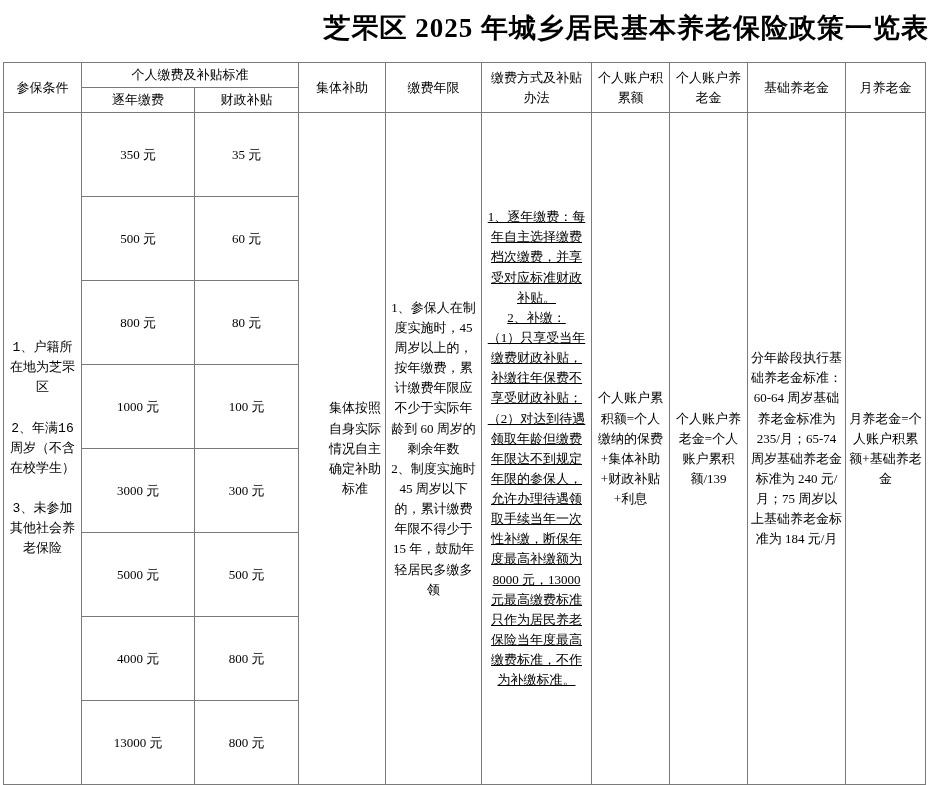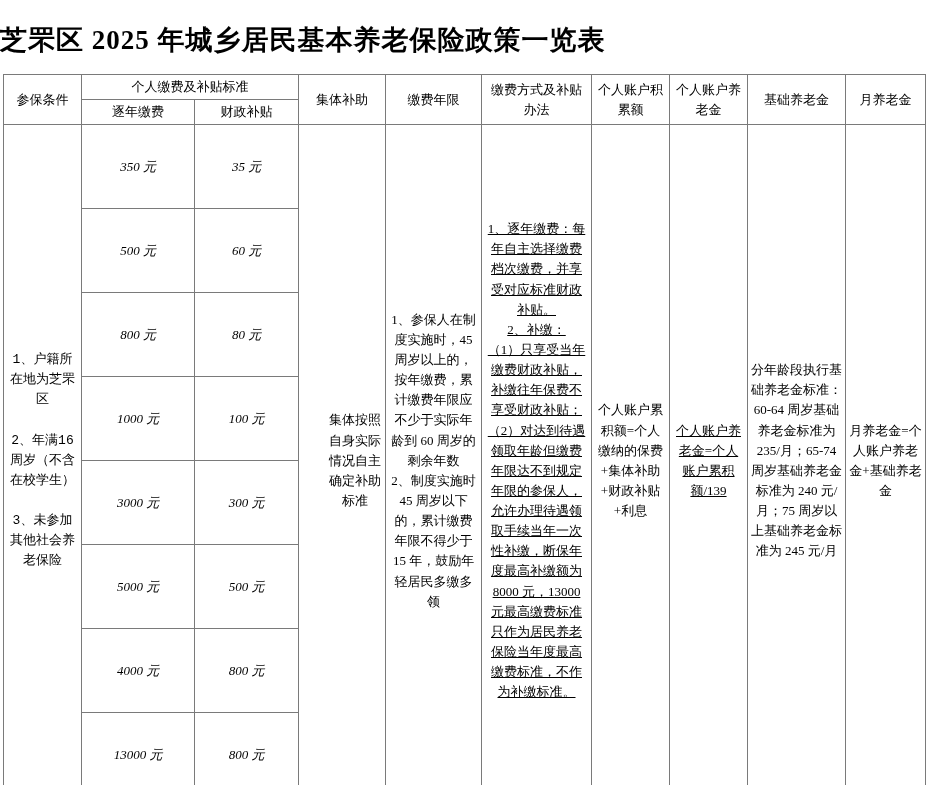--- a/index.html
+++ b/index.html
@@ -14,25 +14,25 @@
     color: #000000;
     overflow: hidden;
   }
   .page {
     width: 929px;
     height: 785px;
     position: relative;
     box-sizing: border-box;
   }
   .doc-title {
-    text-align: left;
+    text-align: right;
     font-size: 27px;
     font-weight: bold;
     letter-spacing: 1px;
-    padding: 22px 0 12px 0;
+    padding: 10px 0 12px 0;
     font-family: "Liberation Serif", "DejaVu Serif", serif;
   }
   table.policy {
     border-collapse: collapse;
     table-layout: fixed;
     width: 910px;
     margin: 4px auto;
     border: 1px solid #7a7a7a;
   }
   table.policy td, table.policy th {
@@ -54,21 +54,20 @@
     line-height: 1.9;
     padding: 4px 6px;
   }
   .narrow-text {
     font-size: 13px;
     line-height: 1.75;
     padding: 4px 5px;
   }
   .amount {
     font-size: 13.5px;
-    font-style: italic;
   }
   .col-cond   { width: 78px; }
   .col-grade  { width: 113px; }
   .col-sub    { width: 104px; }
   .col-coll   { width: 87px; }
   .col-years  { width: 96px; }
   .col-method { width: 110px; }
   .col-acc    { width: 78px; }
   .col-accpen { width: 78px; }
   .col-basic  { width: 98px; }
@@ -121,23 +120,23 @@
 3、未参加其他社会养老保险</td>
         <td class="amount">350 元</td>
         <td class="amount">35 元</td>
         <td class="narrow-text" rowspan="8" style="white-space: pre-line; padding-left: 29px;">集体按照自身实际情况自主确定补助标准</td>
         <td class="narrow-text" rowspan="8" style="white-space: pre-line; font-family: Liberation Serif, serif;">1、参保人在制度实施时，45 周岁以上的，按年缴费，累计缴费年限应不少于实际年龄到 60 周岁的剩余年数
 2、制度实施时 45 周岁以下的，累计缴费年限不得少于 15 年，鼓励年轻居民多缴多领</td>
         <td class="narrow-text" rowspan="8" style="white-space: pre-line; text-decoration: underline;">1、逐年缴费：每年自主选择缴费档次缴费，并享受对应标准财政补贴。
 2、补缴：
 （1）只享受当年缴费财政补贴，补缴往年保费不享受财政补贴；（2）对达到待遇领取年龄但缴费年限达不到规定年限的参保人，允许办理待遇领取手续当年一次性补缴，断保年度最高补缴额为 8000 元，13000 元最高缴费标准只作为居民养老保险当年度最高缴费标准，不作为补缴标准。</td>
         <td class="narrow-text" rowspan="8" style="white-space: pre-line;">个人账户累积额=个人缴纳的保费+集体补助+财政补贴+利息</td>
-        <td class="narrow-text" rowspan="8" style="white-space: pre-line; text-decoration: underline;">个人账户养老金=个人账户累积额/139</td>
-        <td class="narrow-text" rowspan="8" style="white-space: pre-line;">分年龄段执行基础养老金标准：60-64 周岁基础养老金标准为 235/月；65-74 周岁基础养老金标准为 240 元/月；75 周岁以上基础养老金标准为 245 元/月</td>
-        <td class="narrow-text" rowspan="8" style="white-space: pre-line;">月养老金=个人账户养老金+基础养老金</td>
+        <td class="narrow-text" rowspan="8" style="white-space: pre-line;">个人账户养老金=个人账户累积额/139</td>
+        <td class="narrow-text" rowspan="8" style="white-space: pre-line;">分年龄段执行基础养老金标准：60-64 周岁基础养老金标准为 235/月；65-74 周岁基础养老金标准为 240 元/月；75 周岁以上基础养老金标准为 184 元/月</td>
+        <td class="narrow-text" rowspan="8" style="white-space: pre-line;">月养老金=个人账户积累额+基础养老金</td>
       </tr>
       <tr class="row-amt">
         <td class="amount">500 元</td>
         <td class="amount">60 元</td>
       </tr>
       <tr class="row-amt">
         <td class="amount">800 元</td>
         <td class="amount">80 元</td>
       </tr>
       <tr class="row-amt">

